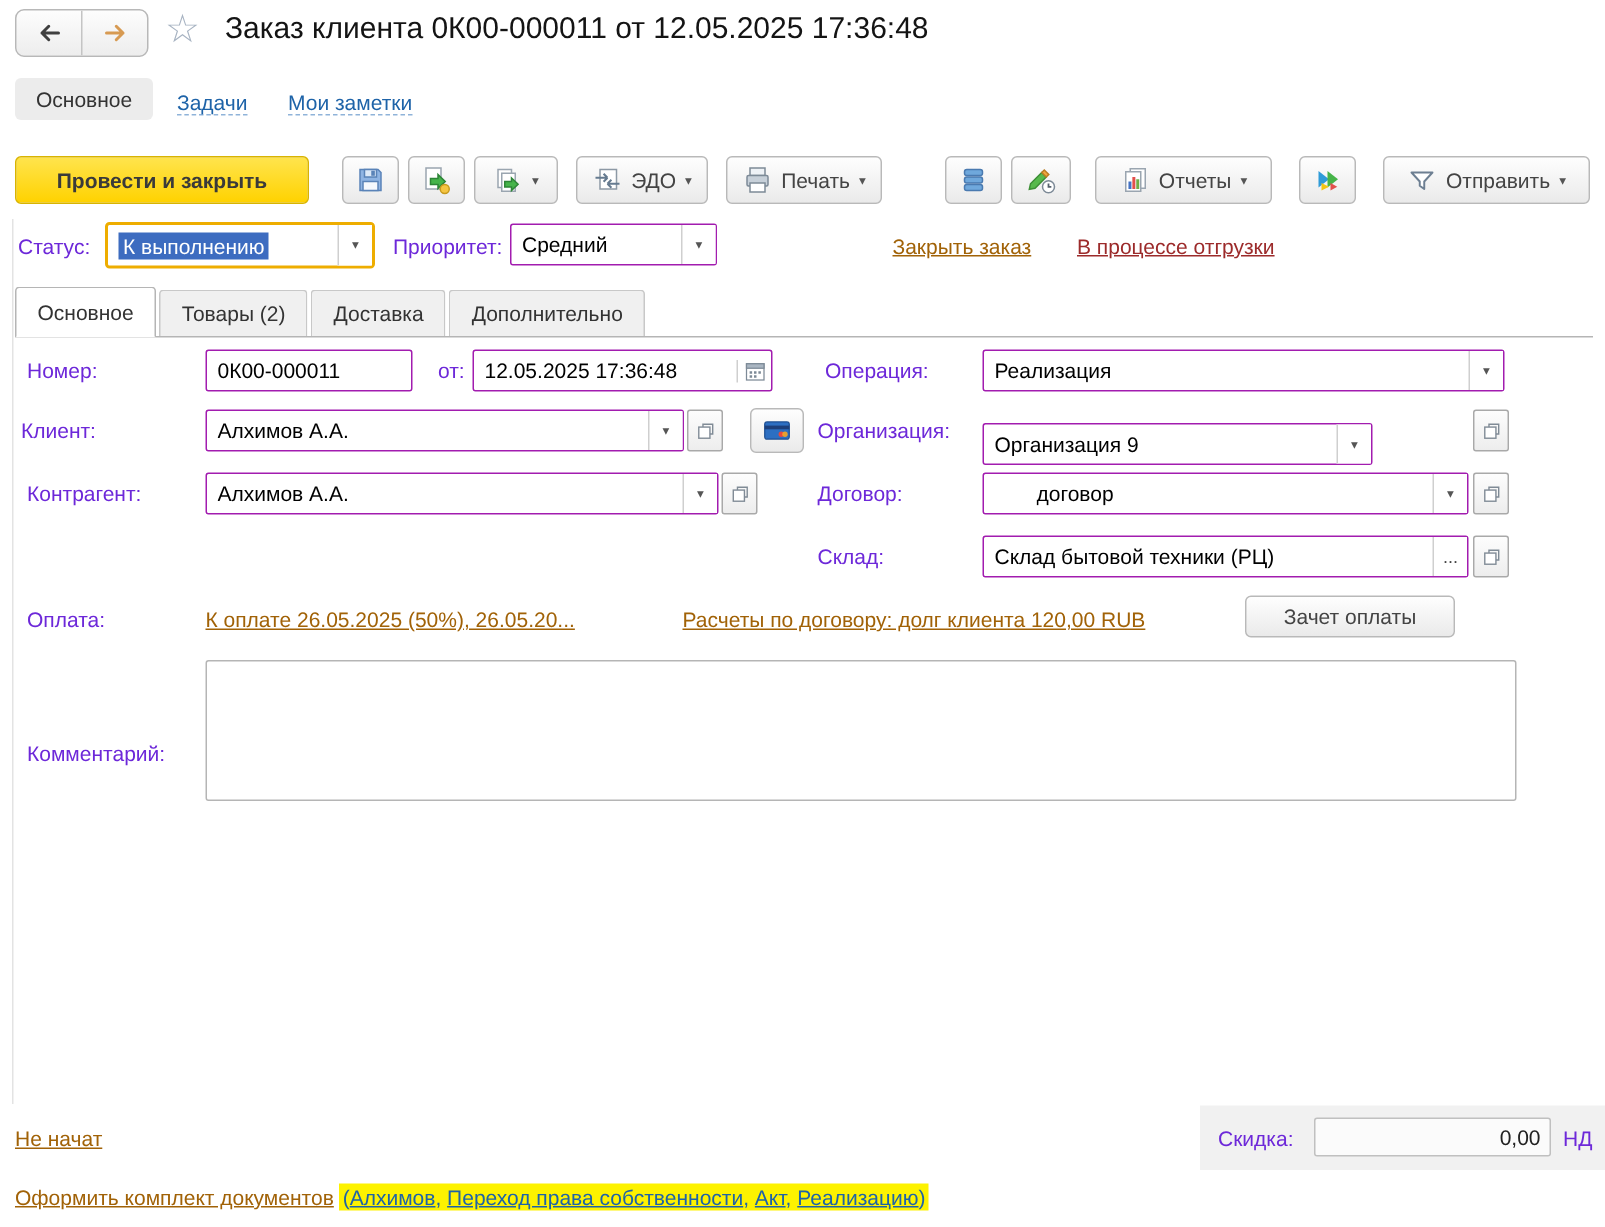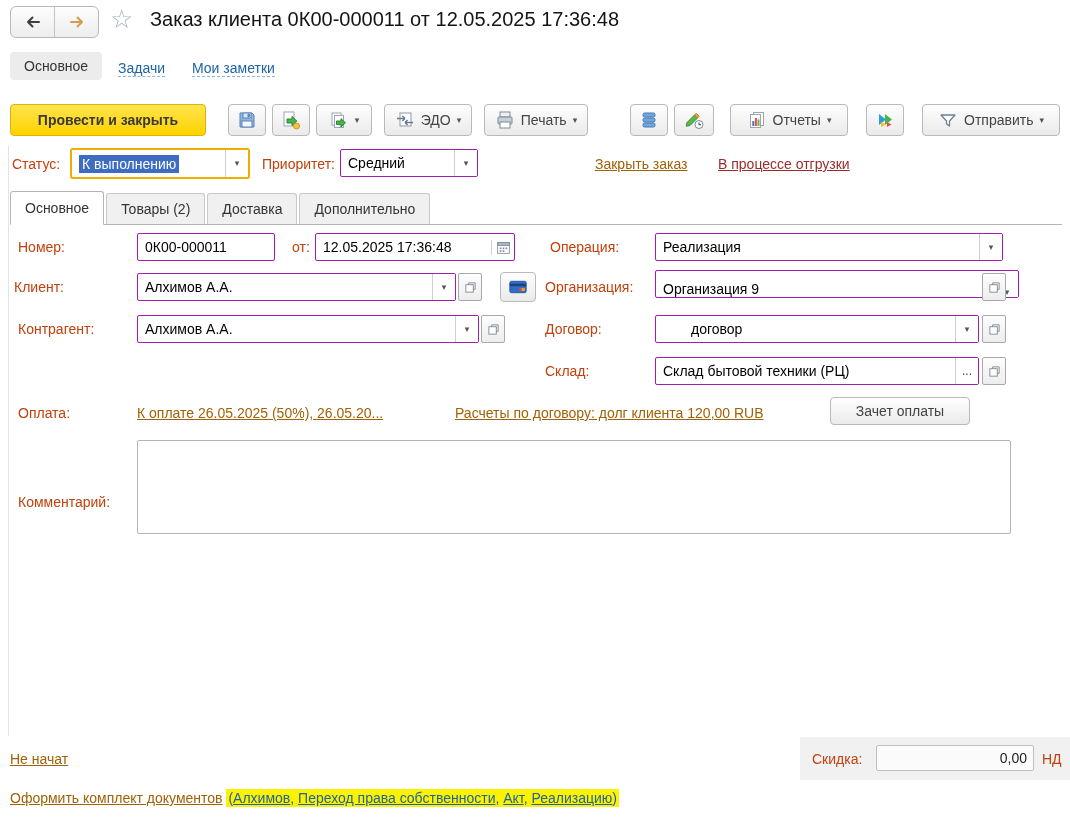--- a/index.html
+++ b/index.html
@@ -32,21 +32,21 @@
   .fgroup .val{flex:1;display:flex;align-items:center;padding:0 7px;font-size:14px;color:#000;
           white-space:nowrap;overflow:hidden;background:transparent;border:none;outline:none;
           font-family:inherit;min-width:0;}
   .cell{width:22px;display:flex;align-items:center;justify-content:center;border-left:1px solid #cfcfcf;
         cursor:pointer;background:#fff;}
   .focusgold{border:2px solid #eead00;border-radius:3px;}
   .selhl{background:#3d6cc0;color:#fff;padding:1px 3px;}
   .openbtn{width:24px;height:28px;border:1px solid #a9a9a9;border-radius:2px;
         background:linear-gradient(#fdfdfd,#ededed);display:inline-flex;align-items:center;
         justify-content:center;box-sizing:border-box;cursor:pointer;}
-  .flabel{font-size:14px;color:#c2410c;white-space:nowrap;}
+  .flabel{font-size:14px;color:#6d28d9;white-space:nowrap;}
   .opbg{background:#f8e2b0;}
   textarea.comment{box-sizing:border-box;border:1px solid #b5b5b5;border-radius:2px;resize:none;
         font-family:inherit;font-size:14px;padding:4px 6px;}
   
   .tabstrip{display:flex;align-items:flex-end;border-bottom:1px solid #b5b5b5;height:33px;box-sizing:border-box;}
   .tab{height:31px;display:flex;align-items:center;padding:0 14px;font-size:14px;color:#333;
        background:#f0f0f0;border:1px solid #c8c8c8;border-bottom:none;border-radius:3px 3px 0 0;
        margin-right:2px;cursor:pointer;box-sizing:border-box;}
   .tab.active{background:#fff;border:1px solid #b5b5b5;border-bottom:1px solid #fff;height:34px;
        margin-bottom:-1px;position:relative;z-index:2;}
@@ -245,21 +245,21 @@
   </div>
   <div class="abs btn ibtn" style="left:500px;top:272px;width:36px;height:30px;">
     <svg width="22" height="16" viewBox="0 0 22 16">
       <rect x="1" y="1" width="20" height="14" rx="2" fill="#2d6fc2" stroke="#1d4f93"></rect>
       <rect x="1" y="4" width="20" height="3" fill="#1d3f7a"></rect>
       <circle cx="14.5" cy="11" r="2.2" fill="#e8483f"></circle>
       <circle cx="17.5" cy="11" r="2.2" fill="#f6a623" opacity="0.9"></circle>
     </svg>
   </div>
   <div class="abs flabel" style="left:545px;top:279px;">Организация:</div>
-  <div class="abs fgroup" style="left:655px;top:270px;width:364px;align-items:flex-end;">
+  <div class="abs fgroup" style="left:655px;top:282px;width:260px;">
     <input class="val" value="Организация 9" style="">
     <div class="cell">
       <span class="caret">▾</span>
     </div>
   </div>
   <div class="abs openbtn" style="left:982px;top:273px;">
     <svg width="13" height="13" viewBox="0 0 14 14">
       <rect x="2" y="4" width="8" height="8" fill="#fff" stroke="#808b96"></rect>
       <path d="M5 4 V2 h7 v7 h-2" fill="none" stroke="#808b96"></path>
     </svg>

